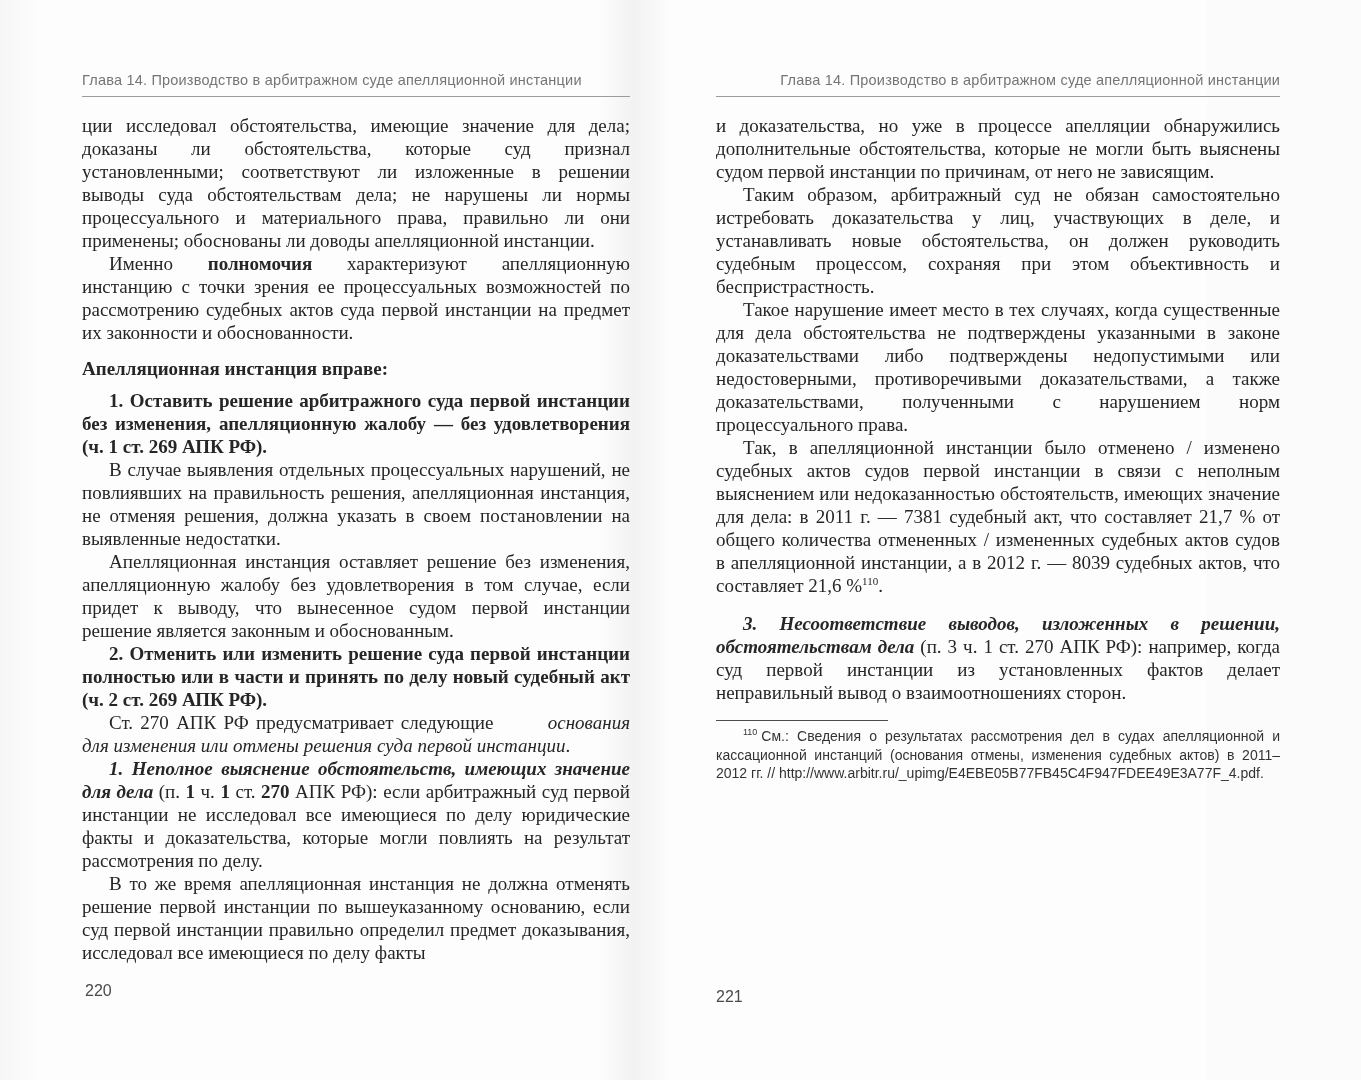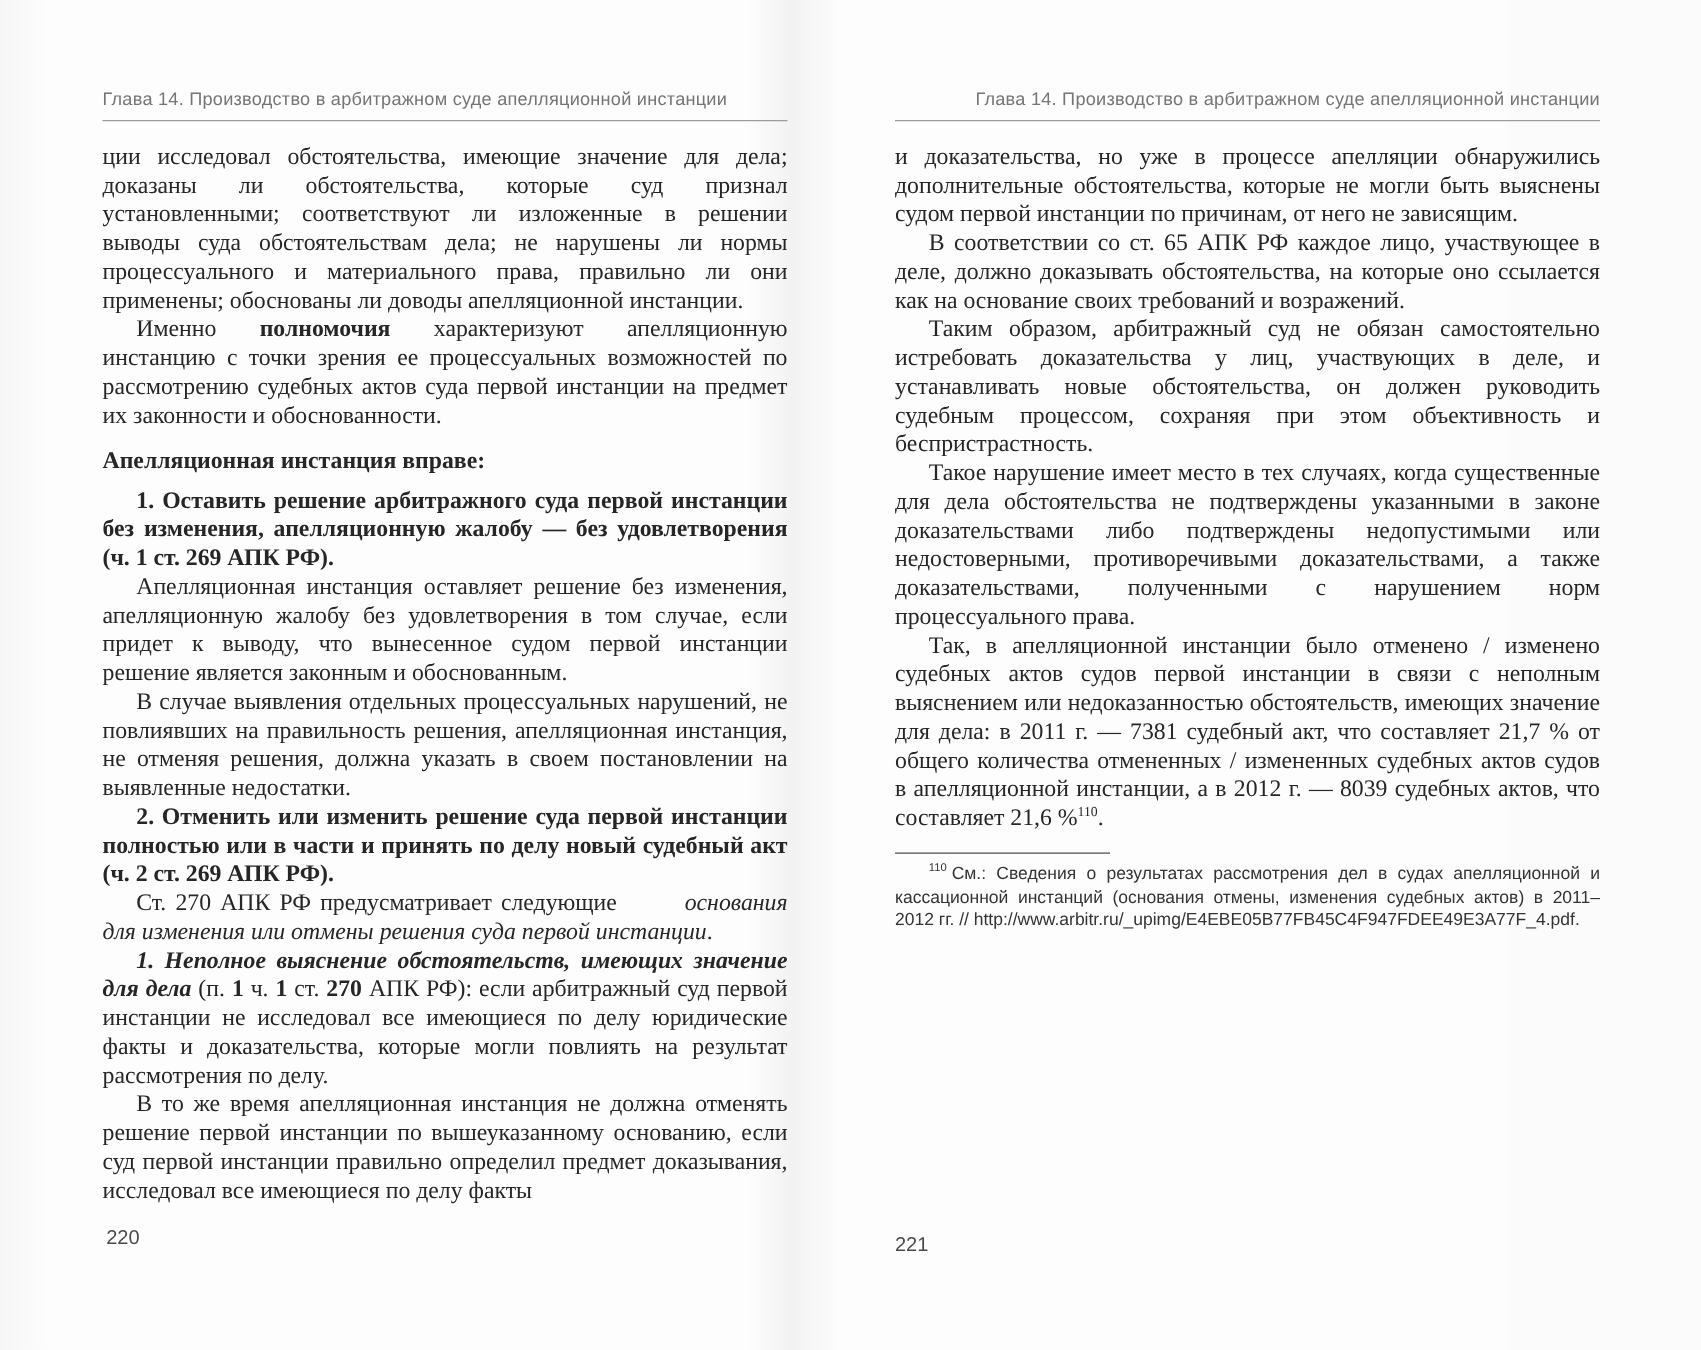--- a/index.html
+++ b/index.html
@@ -106,23 +106,23 @@
       <p class="noindent">ции исследовал обстоятельства, имеющие значение для дела; доказаны ли обстоятельства, которые суд признал установленными; соответствуют ли изложенные в решении выводы суда обстоятельствам дела; не нарушены ли нормы процессуального и материального права, правильно ли они применены; обоснованы ли доводы апелляционной инстанции.</p>
 
       <p>
         <span>Именно </span><span class="b">полномочия</span><span> характеризуют апелляционную инстанцию с точки зрения ее процессуальных возможностей по рассмотрению судебных актов суда первой инстанции на предмет их законности и обоснованности.</span>
       </p>
 
       <p class="heading">Апелляционная инстанция вправе:</p>
 
       <p class="bold">1. Оставить решение арбитражного суда первой инстанции без изменения, апелляционную жалобу — без удовлетворения (ч. 1 ст. 269 АПК РФ).</p>
 
+      <p>В случае выявления отдельных процессуальных нарушений, не повлиявших на правильность решения, апелляционная инстанция, не отменяя решения, должна указать в своем постановлении на выявленные недостатки.</p>
+
       <p>Апелляционная инстанция оставляет решение без изменения, апелляционную жалобу без удовлетворения в том случае, если придет к выводу, что вынесенное судом первой инстанции решение является законным и обоснованным.</p>
-
-      <p>В случае выявления отдельных процессуальных нарушений, не повлиявших на правильность решения, апелляционная инстанция, не отменяя решения, должна указать в своем постановлении на выявленные недостатки.</p>
 
       <p class="bold">2. Отменить или изменить решение суда первой инстанции полностью или в части и принять по делу новый судебный акт (ч. 2 ст. 269 АПК РФ).</p>
 
       <p>
         <span>Ст. 270 АПК РФ предусматривает следующие </span><span class="it">основания для изменения или отмены решения суда первой инстанции</span><span>.</span>
       </p>
 
       <p>
         <span class="bi">1. Неполное выяснение обстоятельств, имеющих значение для дела</span><span> (п. </span><span class="b">1</span><span> ч. </span><span class="b">1</span><span> ст. </span><span class="b">270</span><span> АПК РФ): если арбитражный суд первой инстанции не исследовал все имеющиеся по делу юридические факты и доказательства, которые могли повлиять на результат рассмотрения по делу.</span>
       </p>
@@ -130,31 +130,33 @@
       <p>В то же время апелляционная инстанция не должна отменять решение первой инстанции по вышеуказанному основанию, если суд первой инстанции правильно определил предмет доказывания, исследовал все имеющиеся по делу факты</p>
     </div>
   </div>
 
   <div class="page page-right">
     <div class="running-head">Глава 14. Производство в арбитражном суде апелляционной инстанции</div>
 
     <div class="bodytext">
       <p class="noindent">и доказательства, но уже в процессе апелляции обнаружились дополнительные обстоятельства, которые не могли быть выяснены судом первой инстанции по причинам, от него не зависящим.</p>
 
-      <p>В соответствии со ст. 65 АПК РФ каждое лицо, участвующее в деле, должно доказывать обстоятельства, на которые оно ссылается как на основание своих требований и возражений.</p>
 
       <p>Таким образом, арбитражный суд не обязан самостоятельно истребовать доказательства у лиц, участвующих в деле, и устанавливать новые обстоятельства, он должен руководить судебным процессом, сохраняя при этом объективность и беспристрастность.</p>
 
 
       <p>Такое нарушение имеет место в тех случаях, когда существенные для дела обстоятельства не подтверждены указанными в законе доказательствами либо подтверждены недопустимыми или недостоверными, противоречивыми доказательствами, а также доказательствами, полученными с нарушением норм процессуального права.</p>
 
       <p>
         <span>Так, в апелляционной инстанции было отменено / изменено судебных актов судов первой инстанции в связи с неполным выяснением или недоказанностью обстоятельств, имеющих значение для дела: в 2011 г. — 7381 судебный акт, что составляет 21,7 % от общего количества отмененных / измененных судебных актов судов в апелляционной инстанции, а в 2012 г. — 8039 судебных актов, что составляет 21,6 %</span><sup>110</sup><span>.</span>
       </p>
 
+      <p class="gap">
+        <span class="bi">3. Несоответствие выводов, изложенных в решении, обстоятельствам дела</span><span> (п. 3 ч. 1 ст. 270 АПК РФ): например, когда суд первой инстанции из установленных фактов делает неправильный вывод о взаимоотношениях сторон.</span>
+      </p>
 
       <div class="footnote-block">
         <hr class="fn-rule">
         <p class="footnote">
           <sup>110</sup><span>См.: Сведения о результатах рассмотрения дел в судах апелляционной и кассационной инстанций (основания отмены, изменения судебных актов) в 2011–2012 гг. // http://www.arbitr.ru/_upimg/E4EBE05B77FB45C4F947FDEE49E3A77F_4.pdf.</span>
         </p>
       </div>
     </div>
   </div>
 

